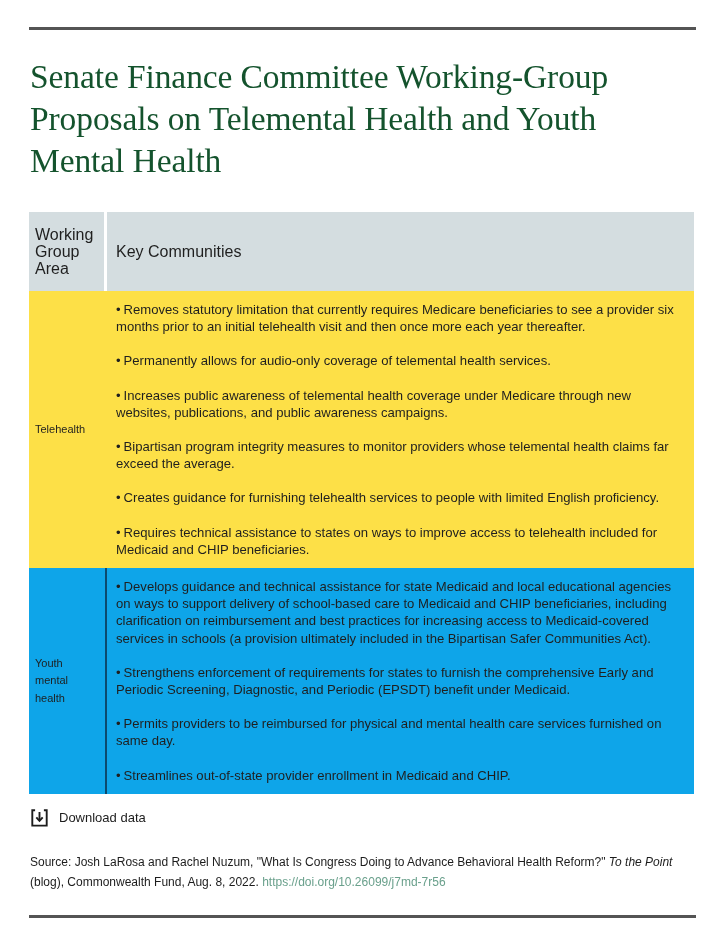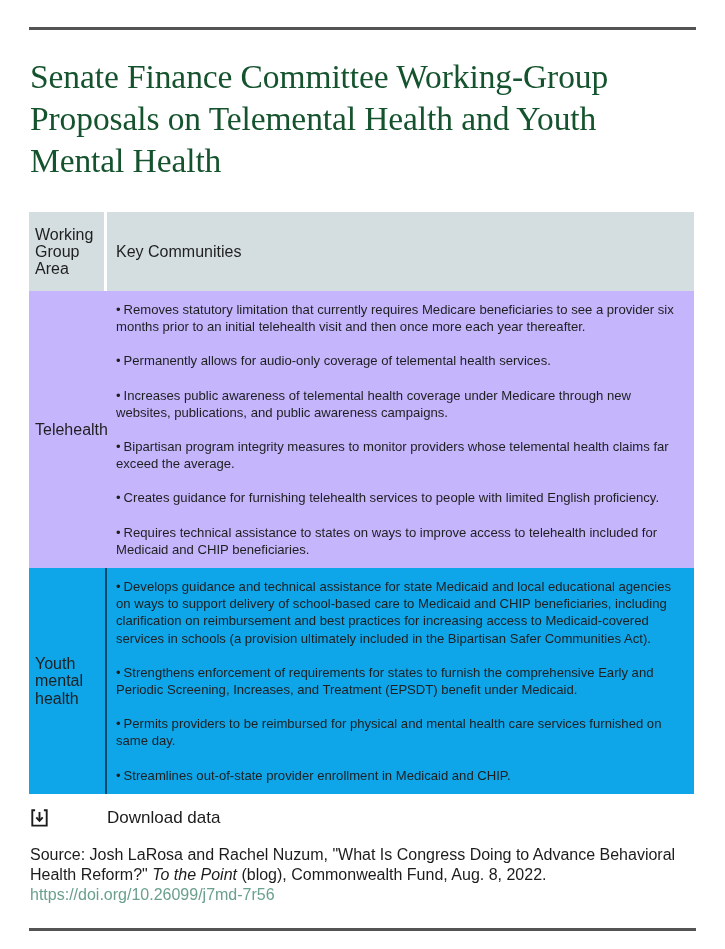--- a/index.html
+++ b/index.html
@@ -70,26 +70,26 @@
     border-right: 3px solid #ffffff;
     padding-left: 6px;
     vertical-align: top;
   }
   .hdr-prov {
     vertical-align: middle;
     padding-left: 9px;
   }
 
   
-  .row-white .cell { background: #c4b5fd; }
+  .row-white .cell { background: #fde047; }
   .row-shade .cell { background: #0ea5e9; }
   .row-shade .cell-area { border-right: 2px solid #0c4a6e; }
 
   .cell-area {
-    font-size: 16px;
+    font-size: 11px;
     line-height: 17.5px;
     color: #1f1f1f;
     padding: 8px 8px 8px 6px;
     vertical-align: middle;
   }
   .cell-prov {
     padding: 10px 12px 10px 9px;
     vertical-align: top;
   }
 
@@ -119,29 +119,28 @@
     margin: 15px 0 0 2px;
     cursor: pointer;
     width: max-content;
   }
   .dl-icon {
     width: 17px;
     height: 18px;
     display: block;
   }
   .dl-label {
-    font-size: 17px;
+    font-size: 13px;
     color: #1c1c1c;
     line-height: 18px;
-    margin-left: 48px;
   }
 
   .source {
-    margin: 18px 0 0 1px;
-    font-size: 16px;
+    margin: 25px 0 0 1px;
+    font-size: 12px;
     line-height: 20px;
     color: #1c1c1c;
     max-width: 665px;
   }
   .source .ital { font-style: italic; }
   .source .lnk {
     color: #6aa08c;
     text-decoration: none;
   }
 </style>
@@ -177,21 +176,21 @@
             <li><span class="b">•</span><span>Creates guidance for furnishing telehealth services to people with limited English proficiency.</span></li>
             <li><span class="b">•</span><span>Requires technical assistance to states on ways to improve access to telehealth included for Medicaid and CHIP beneficiaries.</span></li>
           </ul>
         </td>
       </tr>
       <tr class="row-shade">
         <td class="cell cell-area">Youth mental health</td>
         <td class="cell cell-prov">
           <ul class="bullets">
             <li><span class="b">•</span><span>Develops guidance and technical assistance for state Medicaid and local educational agencies on ways to support delivery of school-based care to Medicaid and CHIP beneficiaries, including clarification on reimbursement and best practices for increasing access to Medicaid-covered services in schools (a provision ultimately included in the Bipartisan Safer Communities Act).</span></li>
-            <li><span class="b">•</span><span>Strengthens enforcement of requirements for states to furnish the comprehensive Early and Periodic Screening, Increases, and Treatment (EPSDT) benefit under Medicaid.</span></li>
+            <li><span class="b">•</span><span>Strengthens enforcement of requirements for states to furnish the comprehensive Early and Periodic Screening, Diagnostic, and Periodic (EPSDT) benefit under Medicaid.</span></li>
             <li><span class="b">•</span><span>Permits providers to be reimbursed for physical and mental health care services furnished on same day.</span></li>
             <li><span class="b">•</span><span>Streamlines out-of-state provider enrollment in Medicaid and CHIP.</span></li>
           </ul>
         </td>
       </tr>
     </tbody>
   </table>
 
   <div class="download">
     <span class="dl-icon-wrap">

